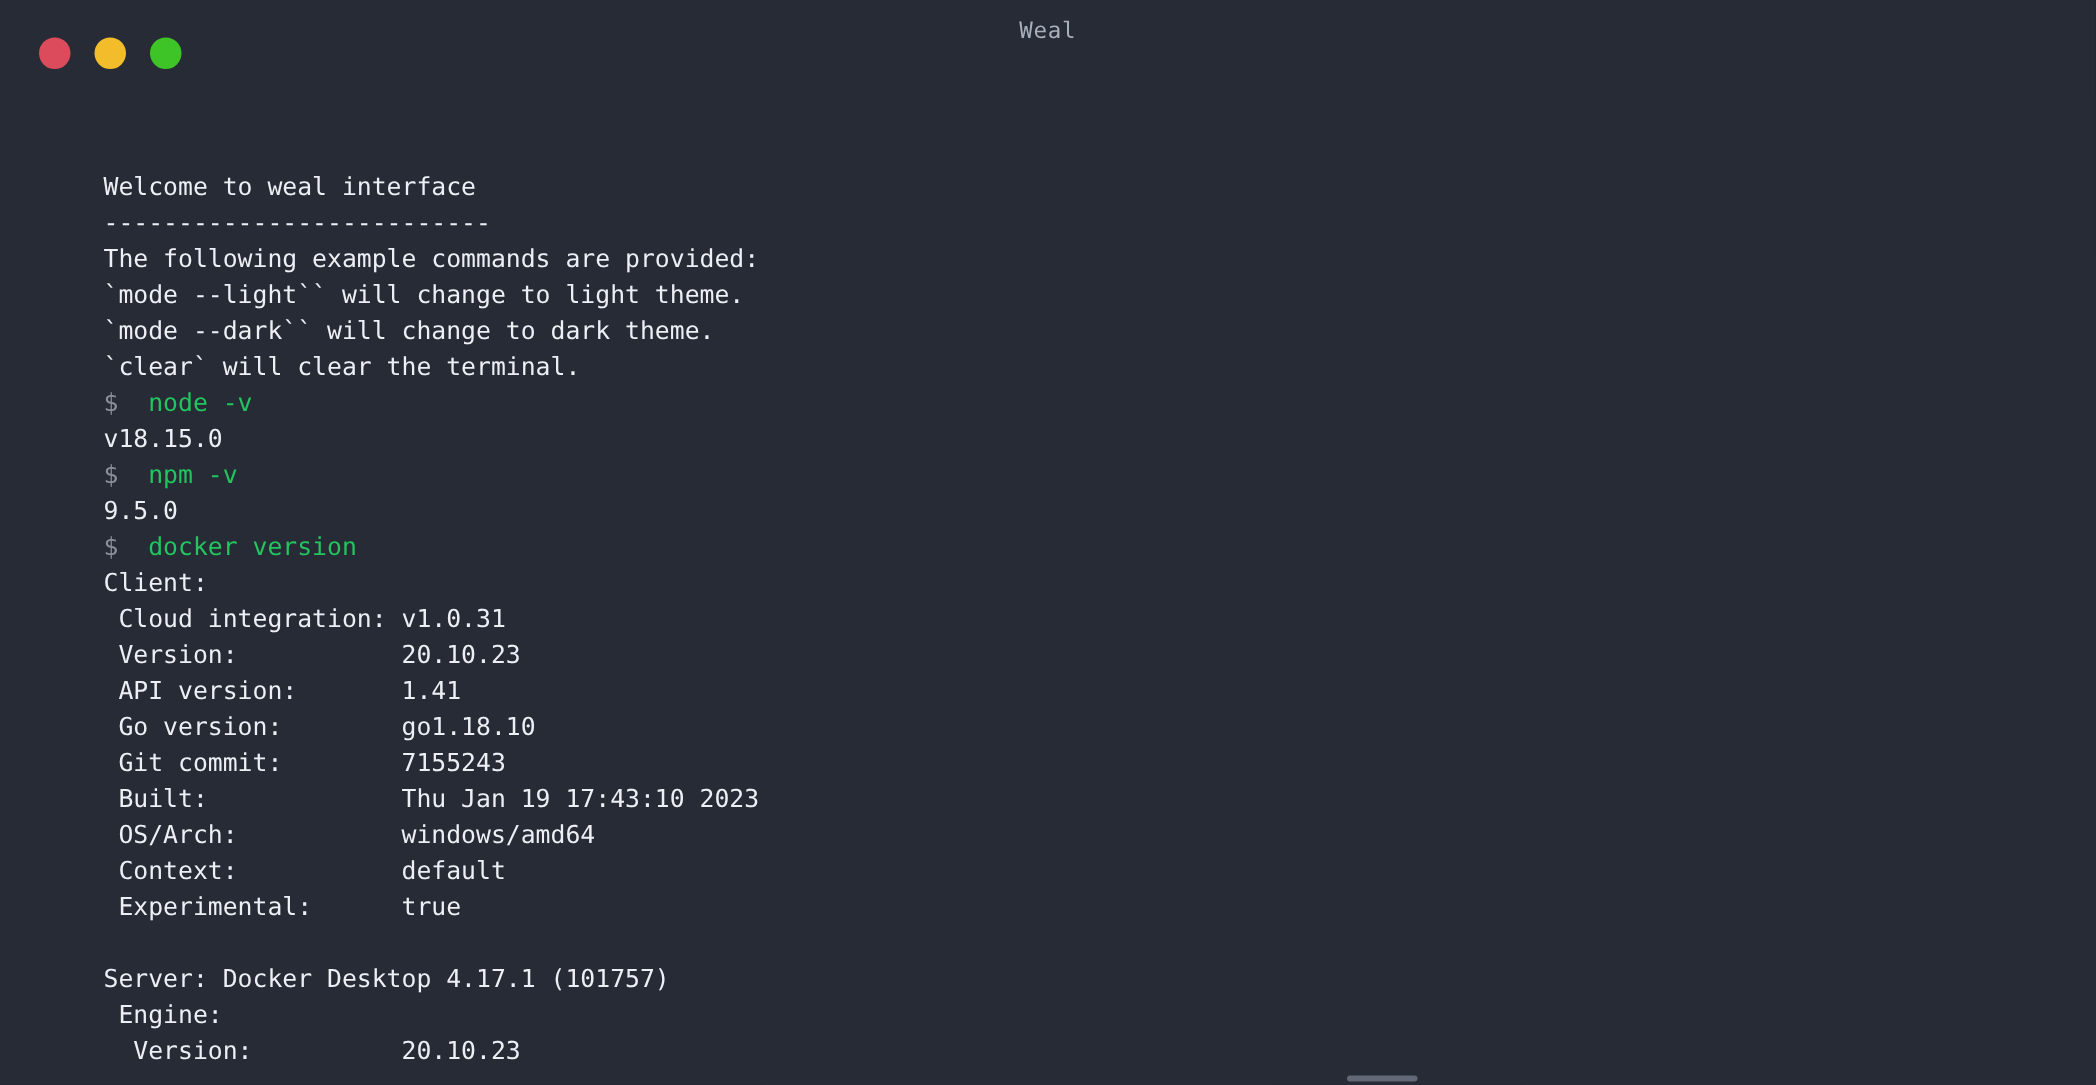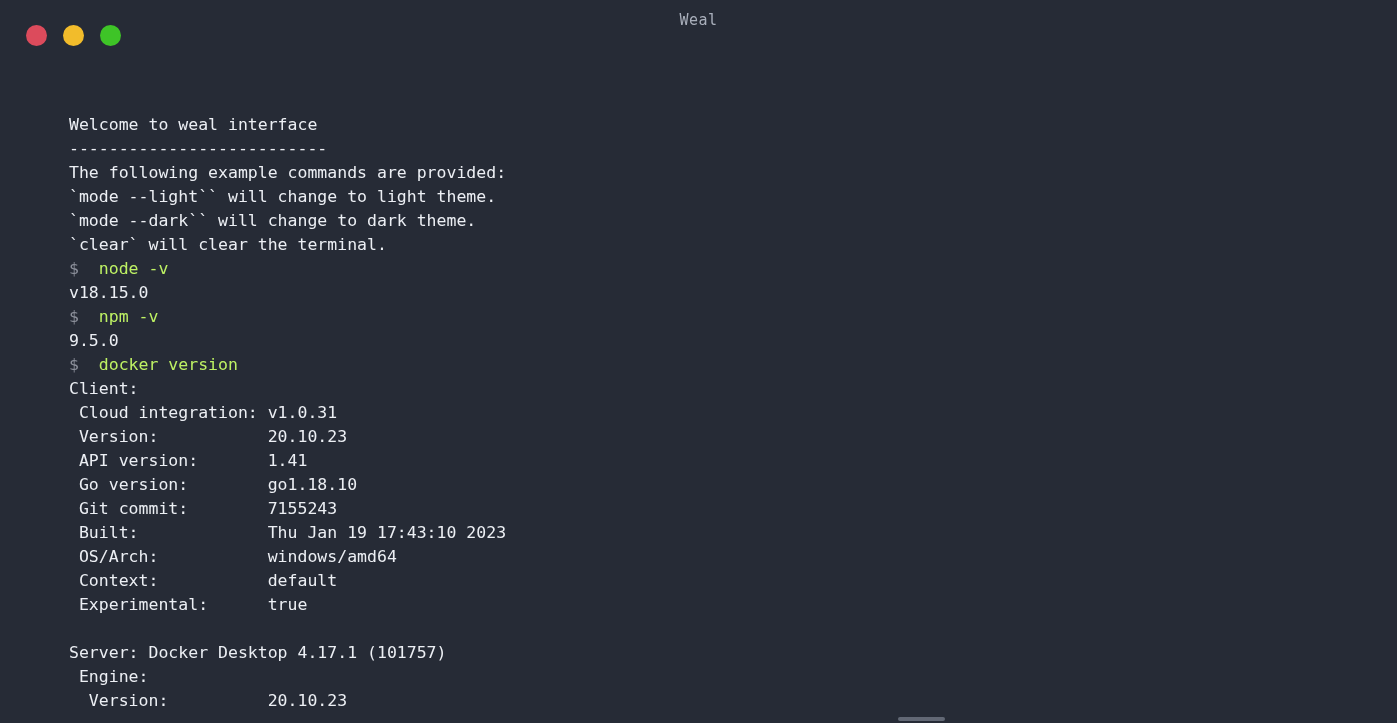--- a/index.html
+++ b/index.html
@@ -96,21 +96,21 @@
     font-size: 16.5px;
   }
 
   .line.blank { color: transparent; }
 
   
   .prompt-sigil {
     color: #8b8f9a;
   }
   .cmd-text {
-    color: #bef264;
+    color: #22c55e;
     text-align: center;
   }
 
   
   .hscrollbar-track {
     position: absolute;
     left: 0;
     bottom: 0;
     width: 1397px;
     height: 9px;

